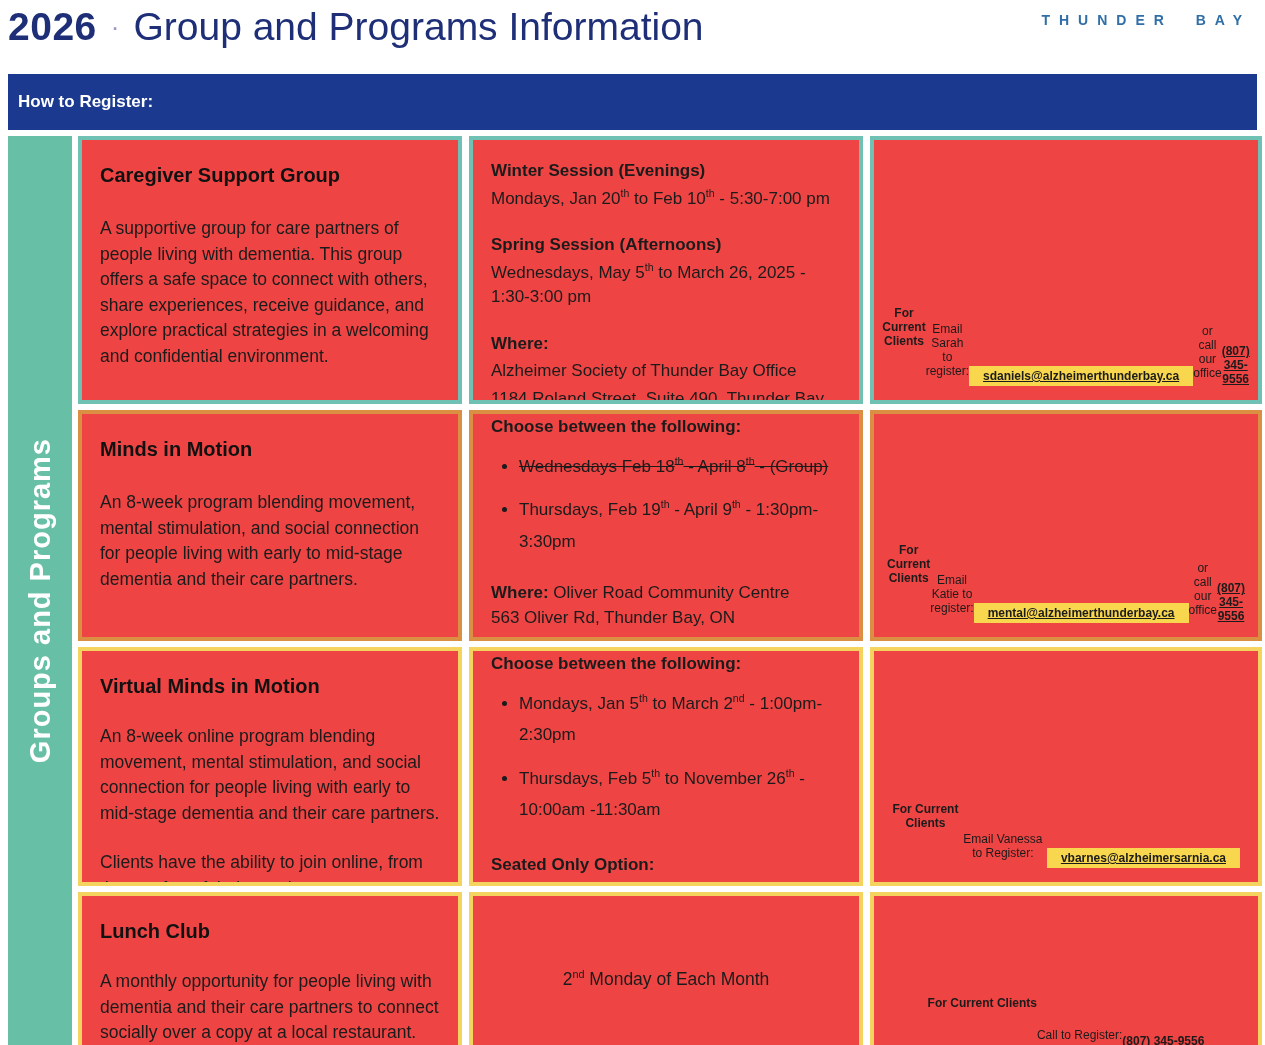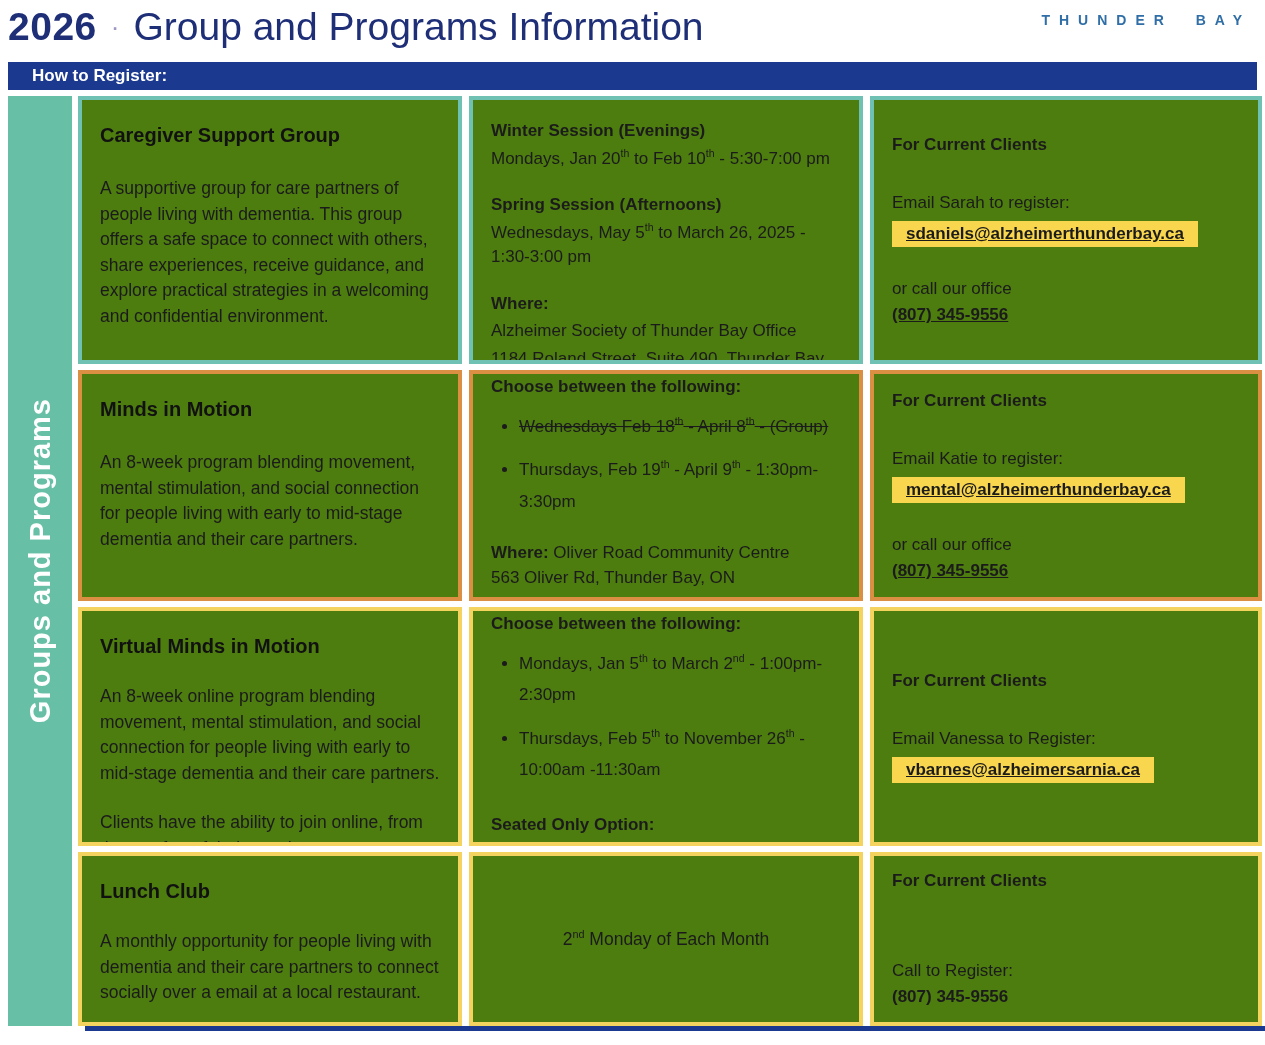--- a/index.html
+++ b/index.html
@@ -16,21 +16,21 @@
     --teal-border: #6ec1b3;
     --orange-border: #db8f43;
     --yellow-border: #f4d35e;
     --highlight-yellow: #f8d64e;
     --logo-purple: #8d8cc6;
     --logo-blue: #2f6ea6;
   }
 
   
   .titlebar {
-    height: 62px;
+    height: 74px;
     display: flex;
     justify-content: space-between;
     align-items: flex-start;
     padding: 4px 10px 0 8px;
   }
   .title {
     display: flex;
     align-items: center;
     gap: 12px;
     color: var(--navy);
@@ -53,26 +53,26 @@
     font-weight: bold;
     color: var(--logo-blue);
     letter-spacing: 9px;
     word-spacing: 10px;
     margin-top: 3px;
   }
 
   
   .banner {
     margin: 0 8px;
-    height: 28px;
+    height: 56px;
     background: var(--banner-navy);
     color: #f2f2f2;
     display: flex;
     align-items: center;
-    padding-left: 24px;
+    padding-left: 10px;
     font-size: 17px;
     white-space: pre-wrap;
   }
   .banner .b { font-weight: bold; color: #ffffff; }
 
   
   .content { display: flex; gap: 6px; margin: 6px 3px 0 8px; }
   .sidebar {
     width: 64px;
     background: var(--sidebar-teal);
@@ -88,21 +88,21 @@
     font-size: 29px;
     letter-spacing: 1px;
     white-space: nowrap;
   }
   .grid {
     display: grid;
     grid-template-columns: 384px 394px 392px;
     grid-template-rows: 268px 231px 239px 174px;
     gap: 6px 7px;
   }
-  .card { background: #4d7c0f; border: 4px solid #84cc16; padding: 14px 18px; overflow: hidden; }
+  .card { background: #ef4444; border: 4px solid #84cc16; padding: 14px 18px; overflow: hidden; }
   .b-teal   { border-color: var(--teal-border); }
   .b-orange { border-color: var(--orange-border); }
   .b-yellow { border-color: var(--yellow-border); }
 
   
   .prog h2 { font-size: 20px; font-weight: bold; margin: 10px 0 0 0; color: #111; }
   .prog .desc { font-size: 17.5px; line-height: 1.46; margin-top: 29px; }
   .prog .desc2 { font-size: 17.5px; line-height: 1.46; margin-top: 24px; }
   .prog.tight .desc { margin-top: 26px; }
 
@@ -124,25 +124,25 @@
     display: flex;
     align-items: center;
     justify-content: center;
     font-size: 17.5px;
     text-align: center;
   }
 
   
   .contact {
     display: flex;
-    flex-direction: column;
-    align-items: flex-start;
+    flex-direction: row;
+    align-items: flex-end;
     justify-content: center;
     text-align: center;
-    font-size: 17px;
+    font-size: 12px;
   }
   .contact .heading { font-weight: bold; margin-bottom: 38px; }
   .contact .prompt { margin-bottom: 8px; }
   .contact .email-chip {
     display: inline-block;
     background: var(--highlight-yellow);
     font-weight: bold;
     text-decoration: underline;
     padding: 3px 14px;
     cursor: pointer;
@@ -252,21 +252,21 @@
       </section>
 
       <section class="card b-yellow contact">
         <div class="heading">For Current Clients</div>
         <div class="prompt">Email Vanessa to Register:</div>
         <div class="email-chip">vbarnes@alzheimersarnia.ca</div>
       </section>
 
       <section class="card b-yellow prog tight">
         <h2>Lunch Club</h2>
-        <p class="desc">A monthly opportunity for people living with dementia and their care partners to connect socially over a email at a local restaurant.</p>
+        <p class="desc">A monthly opportunity for people living with dementia and their care partners to connect socially over a copy at a local restaurant.</p>
       </section>
 
       <section class="card b-yellow when">
         <div><span>2</span><sup>nd</sup><span> Monday of Each Month</span></div>
       </section>
 
       <section class="card b-yellow contact">
         <div class="heading">For Current Clients</div>
         <div class="call-prompt">Call to Register:</div>
         <div class="phone">(807) 345-9556</div>

